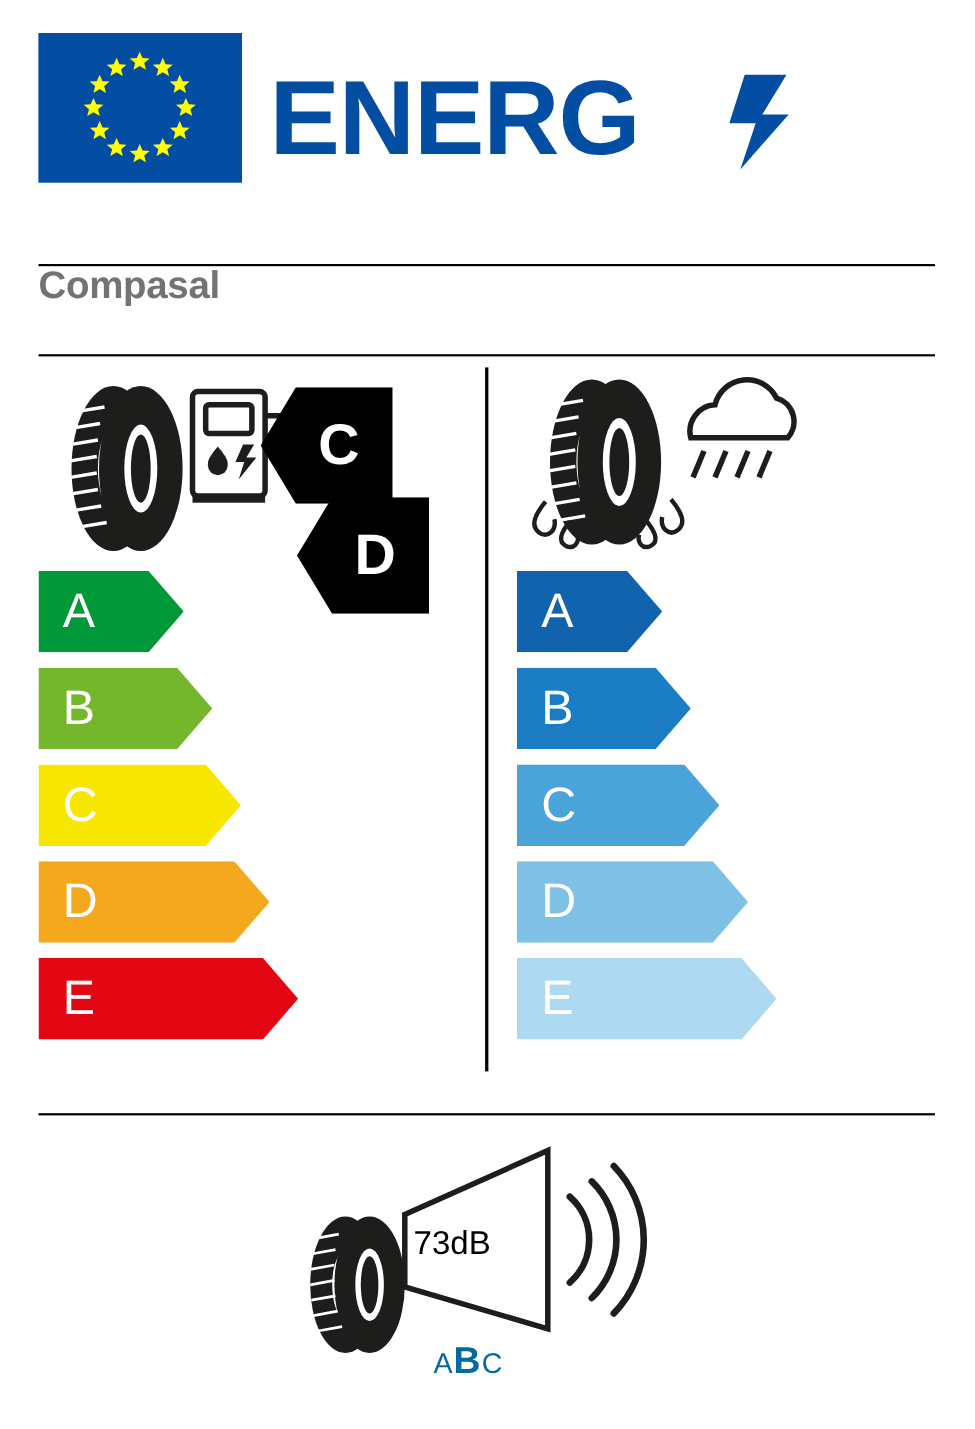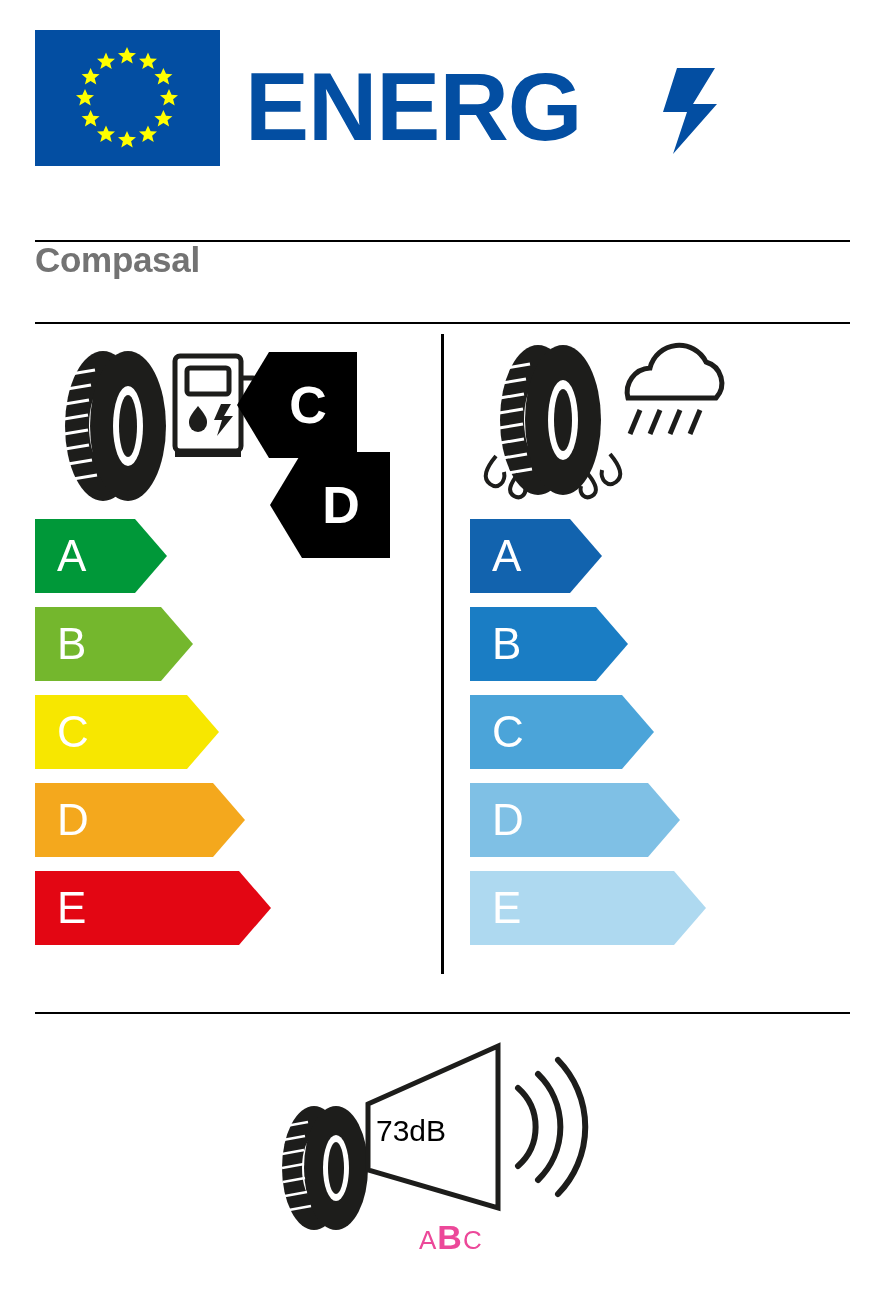--- a/index.html
+++ b/index.html
@@ -128,24 +128,24 @@
   #noise-db {
     position: absolute;
     left: 106px;
     top: 84px;
     font-size: 30px;
     color: #000;
     font-family: "Liberation Sans", sans-serif;
   }
   #noise-class {
     position: absolute;
-    left: 149px;
+    left: 124px;
     top: 188px;
     font-size: 30px;
-    color: #ec4899;
+    color: #0369a1;
     letter-spacing: 1px;
   }
   #noise-class .sel { font-weight: bold; font-size: 34px; }
   #noise-class .un { font-size: 26px; }
 </style>
 </head>
 <body>
 
 <div id="eu-header">
 

